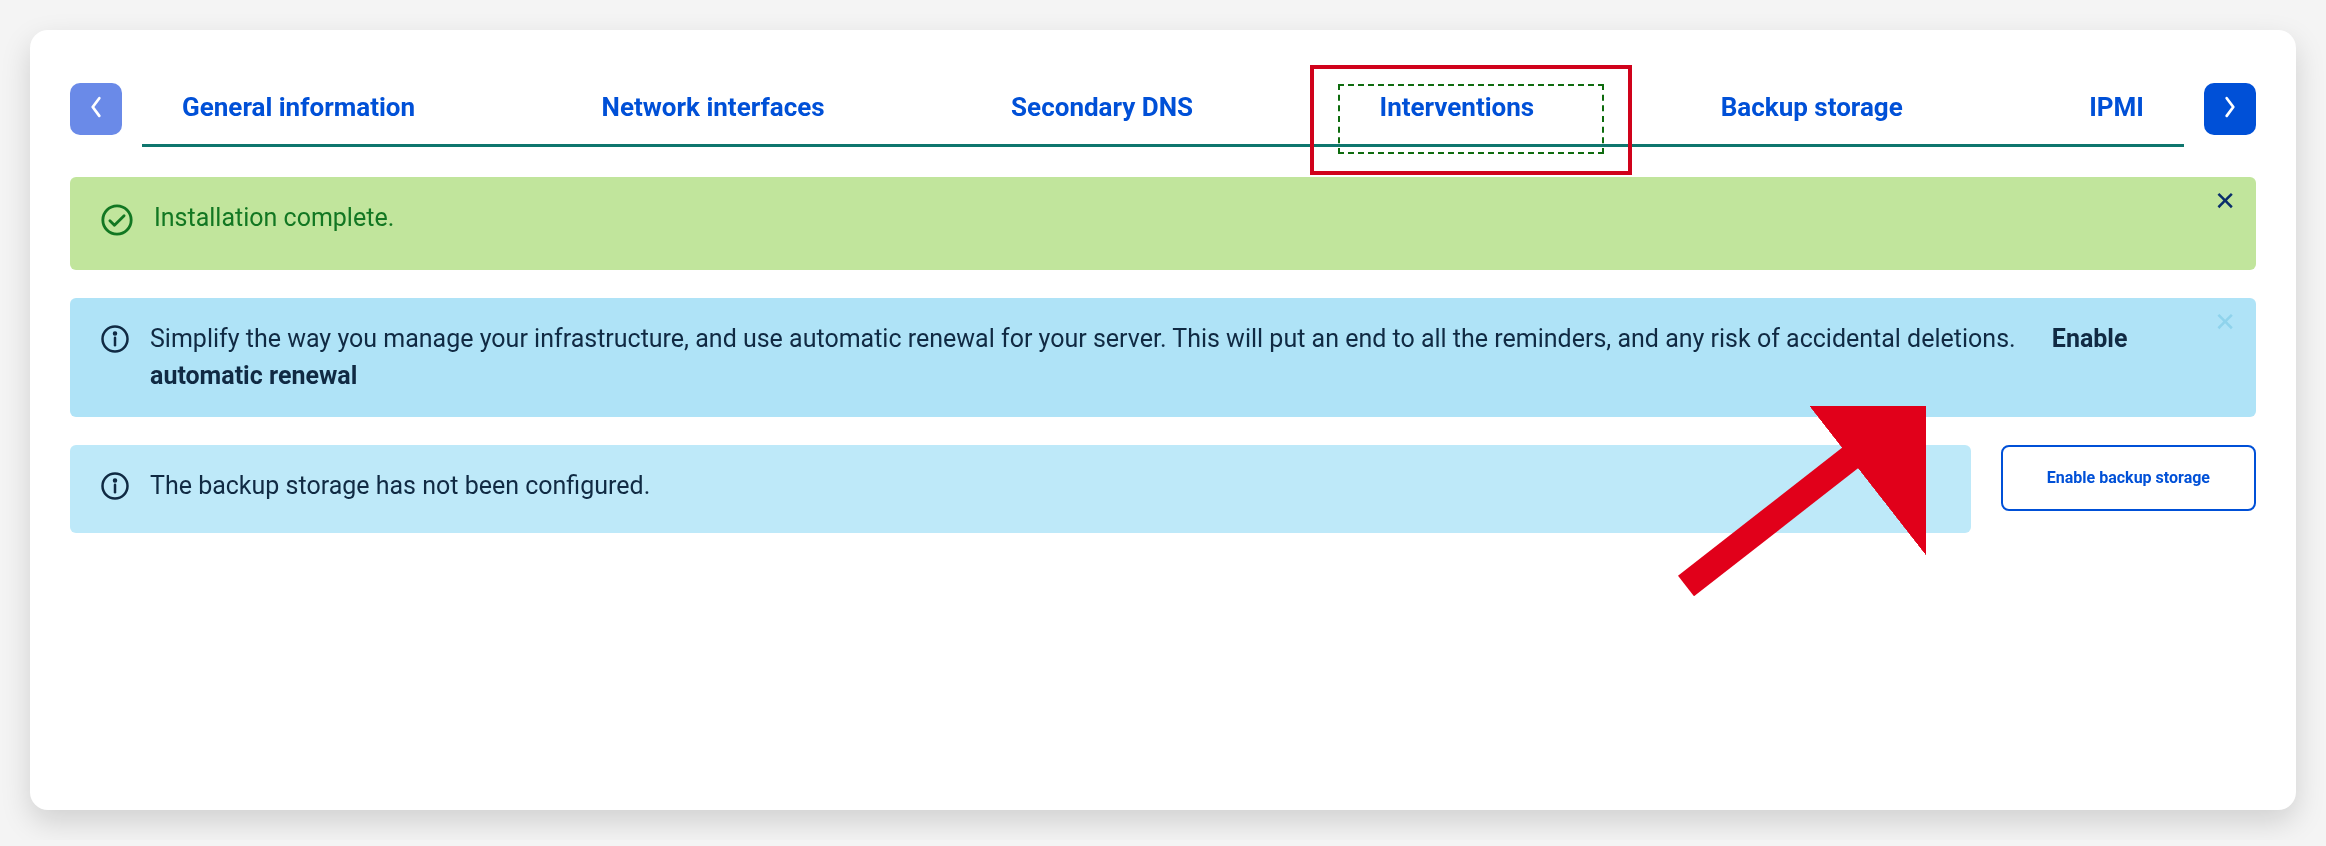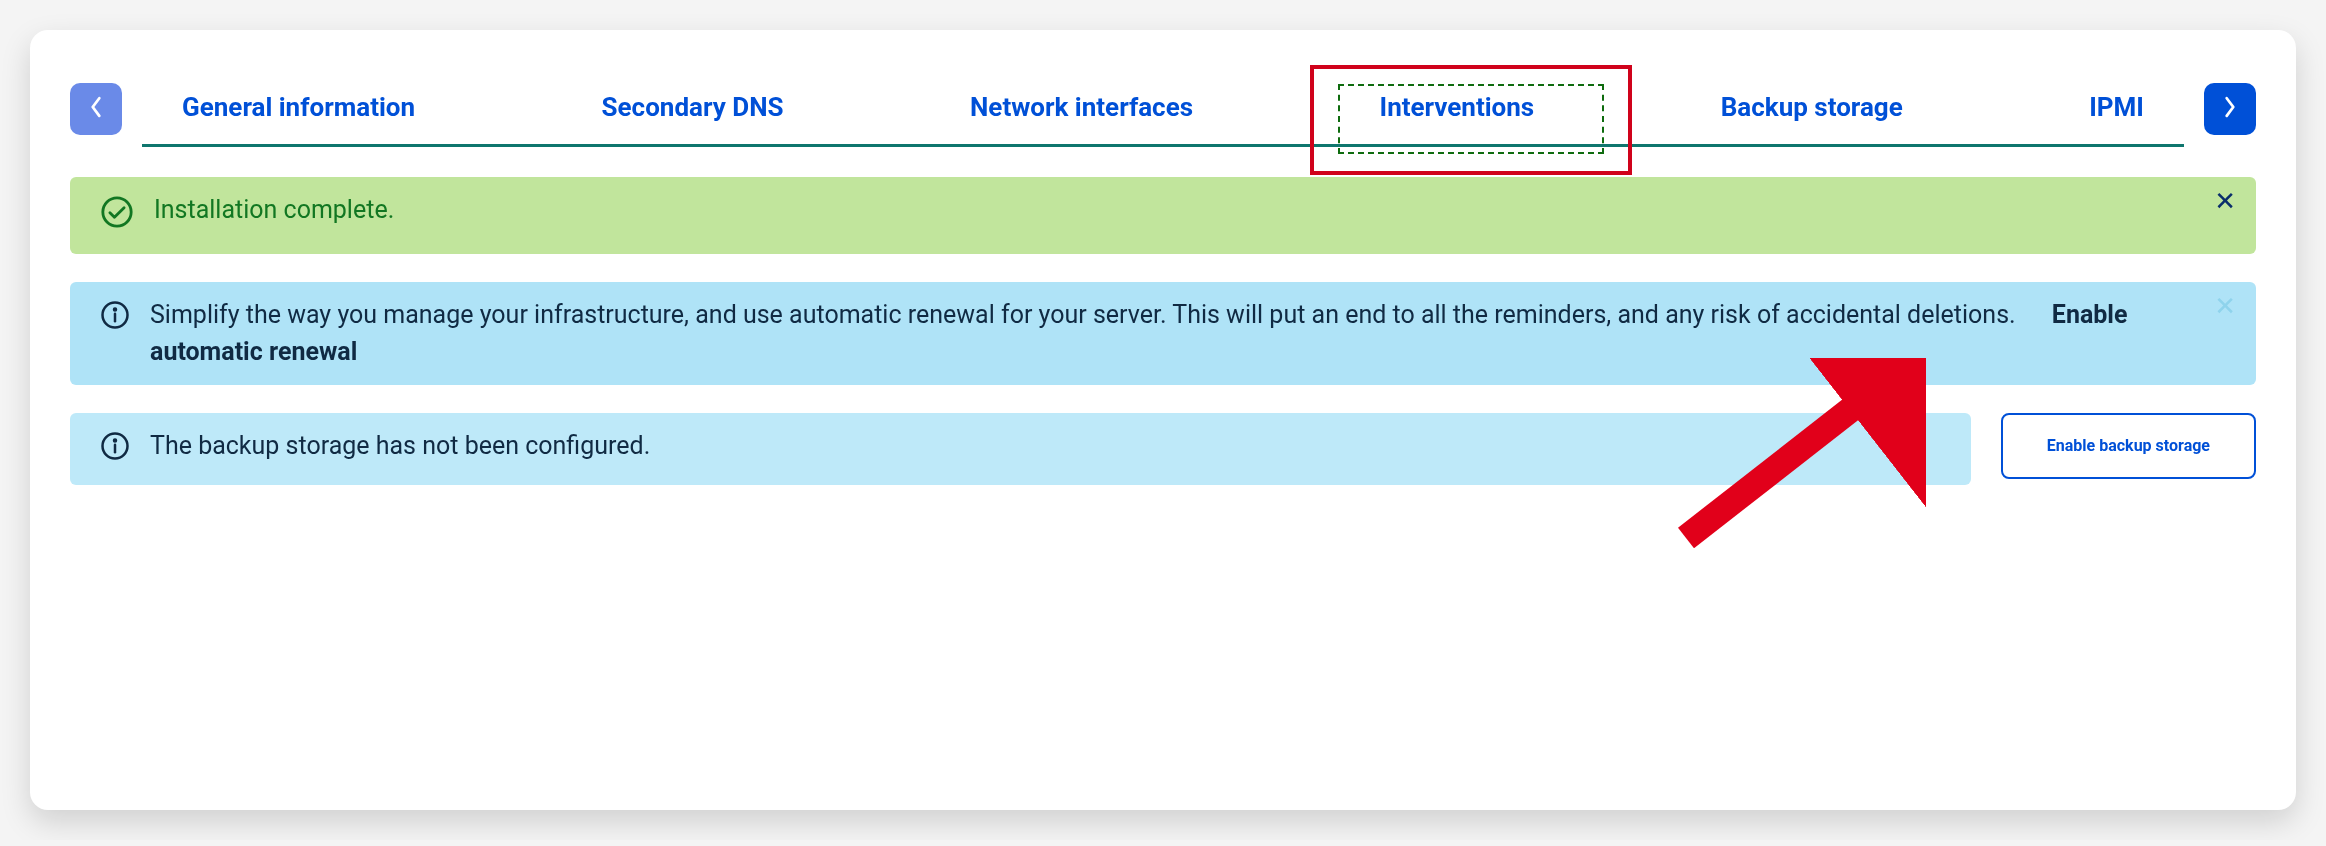--- a/index.html
+++ b/index.html
@@ -38,21 +38,21 @@
   .highlight-box{
     position:absolute;border:4px solid #d0021b;pointer-events:none;
     top:-5px;height:110px;
   }
   .dashed-box{
     position:absolute;border:2px dashed #0e6b0e;pointer-events:none;
     top:14px;height:70px;
   }
   
   .alert{
-    border-radius:6px;padding:14px 30px;display:flex;align-items:flex-start;gap:20px;position:relative;
+    border-radius:6px;padding:22px 30px;display:flex;align-items:flex-start;gap:20px;position:relative;
     margin-bottom:28px;font-size:25px;line-height:1.5;
   }
   .alert-success{background:var(--green-bg);color:var(--green-text);}
   .alert-info{background:var(--info-bg);color:var(--text);}
   .alert .close{
     position:absolute;top:10px;right:14px;background:none;border:none;cursor:pointer;
     font-size:26px;line-height:1;
   }
   .alert-success .close{color:#0a2e6b;}
   .alert-info .close{color:#8fd3ec;}
@@ -84,22 +84,22 @@
     <button class="chev-btn chev-left">
       <span>
         <svg viewBox="0 0 12 20" fill="none">
             <path d="M9 2L3 10l6 8" stroke="#fff" stroke-width="2.5" stroke-linecap="round" stroke-linejoin="round"></path>
           </svg>
       </span>
     </button>
 
     <div class="tabs-scroll" id="tabs-scroll">
       <button class="tab" id="tab-0">General information</button>
+      <button class="tab" id="tab-1">Network interfaces</button>
       <button class="tab" id="tab-2">Secondary DNS</button>
-      <button class="tab" id="tab-1">Network interfaces</button>
       <button class="tab" id="tab-4">Interventions</button>
       <button class="tab" id="tab-3">Backup storage</button>
       <button class="tab" id="tab-5">IPMI</button>
       <div class="highlight-box" id="hl-box" style="left: 1167.56px; width: 322px;"></div>
       <div class="dashed-box" id="dsh-box" style="left: 1195.56px; width: 266px;"></div>
     </div>
 
     <button class="chev-btn chev-right">
       <span>
         <svg viewBox="0 0 12 20" fill="none">

